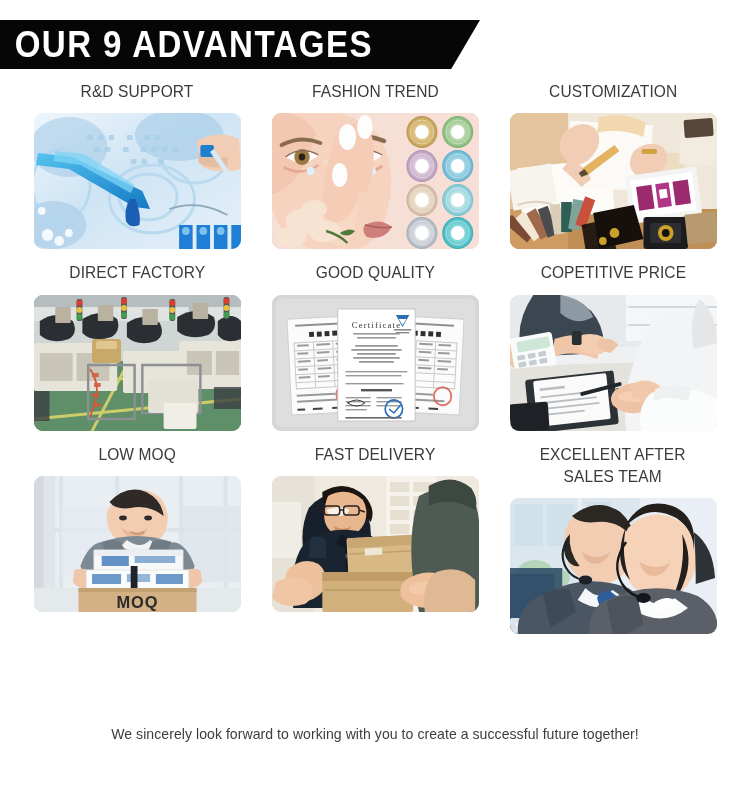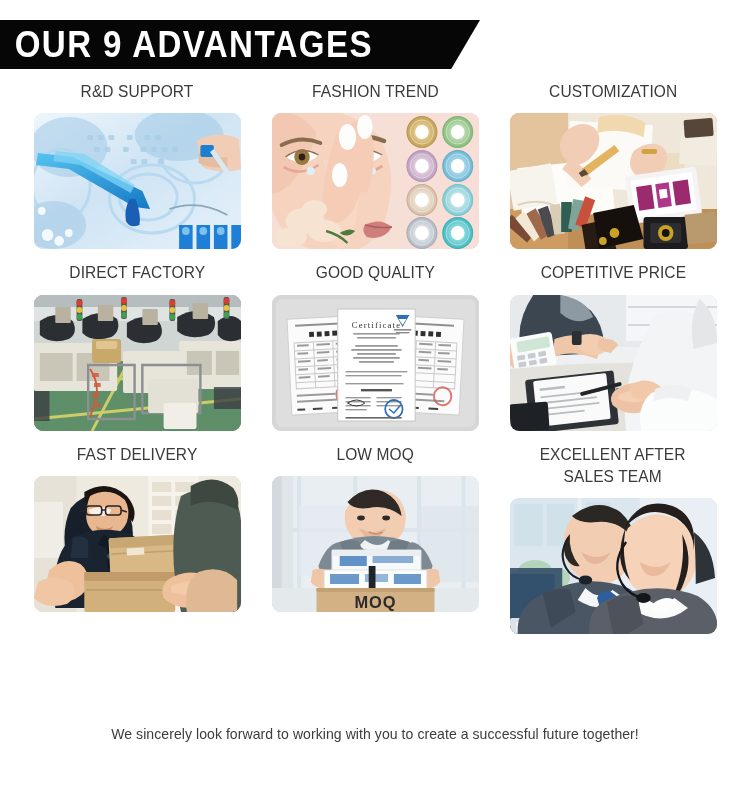--- a/index.html
+++ b/index.html
@@ -651,76 +651,20 @@
           <path d="M146 98 q36 -12 68 6 l0 32 l-78 0 q-6 -24 10 -38 z" fill="#fbfcfc"></path>
           <path d="M150 94 q22 -8 38 0 l-4 12 q-20 -6 -36 0 z" fill="#eef0f1"></path>
         </svg>
       </div>
     </div>
   </div>
 
   <div class="row">
 
     <div class="cell">
-      <div class="cell-title">FAST DELIVERY</div>
-      <div class="photo">
-        <svg viewBox="0 0 214 136" preserveAspectRatio="none">
-          <rect width="214" height="136" fill="#e8e4dc"></rect>
-          <rect x="0" y="0" width="214" height="136" fill="#efeae0"></rect>
-          <rect x="118" y="0" width="52" height="136" fill="#f6f3ec"></rect>
-          <g fill="#e3dbcc" opacity=".8">
-            <rect x="122" y="6" width="20" height="10"></rect>
-              <rect x="146" y="6" width="20" height="10"></rect>
-            <rect x="122" y="20" width="20" height="10"></rect>
-              <rect x="146" y="20" width="20" height="10"></rect>
-            <rect x="122" y="34" width="20" height="10"></rect>
-              <rect x="146" y="34" width="20" height="10"></rect>
-            <rect x="122" y="48" width="20" height="10"></rect>
-              <rect x="146" y="48" width="20" height="10"></rect>
-            <rect x="122" y="62" width="20" height="10"></rect>
-              <rect x="146" y="62" width="20" height="10"></rect>
-            <rect x="122" y="76" width="20" height="10"></rect>
-              <rect x="146" y="76" width="20" height="10"></rect>
-          </g>
-          <rect x="0" y="0" width="44" height="136" fill="#e6e2d8"></rect>
-          <rect x="0" y="26" width="30" height="56" fill="#f0ede6"></rect>
-          <path d="M38 32 q20 -22 44 -10 q22 12 20 40 q-2 26 -26 34 l-40 -8 q-10 -30 2 -56 z" fill="#17202a"></path>
-          <path d="M52 16 q24 -14 44 4 q12 14 6 26 q-16 -20 -40 -14 q-10 0 -10 -16 z" fill="#1b1410"></path>
-          <path d="M58 20 q20 -10 36 4 q6 10 2 22 q-6 14 -22 14 q-18 -2 -20 -18 q0 -14 4 -22 z" fill="#e8b78f"></path>
-          <path d="M56 34 q14 -6 24 0 q-2 6 -12 6 q-10 0 -12 -6 z" fill="#ffffff" opacity=".8"></path>
-          <g stroke="#2a2320" stroke-width="1.6" fill="none">
-            <rect x="54" y="30" width="16" height="9" rx="3"></rect>
-              <rect x="74" y="30" width="16" height="9" rx="3"></rect>
-            <path d="M70 34 h4 M54 34 l-6 2 M90 34 l6 2"></path>
-          </g>
-          <path d="M64 50 q10 6 18 0 q-4 8 -10 8 q-6 0 -8 -8 z" fill="#c98d68"></path>
-          <path d="M38 62 q30 -14 62 -4 q20 10 20 74 l-98 0 q-6 -48 16 -70 z" fill="#1a2430"></path>
-          <path d="M72 58 q10 10 20 2 l8 6 q-16 14 -34 2 z" fill="#121a24"></path>
-          <path d="M40 62 q10 -4 16 2 l0 18 l-18 0 z" fill="#223040"></path>
-          <rect x="76" y="66" width="4" height="26" fill="#0f161e"></rect>
-          <circle cx="78" cy="80" r="2.6" fill="#3c4a58"></circle>
-          <path d="M16 94 q16 -14 32 -6 q12 10 6 26 q-14 16 -34 10 q-10 -14 -4 -30 z" fill="#eec19c"></path>
-          <path d="M4 106 q20 -10 36 2 q6 12 -6 20 q-22 6 -34 -6 z" fill="#f0c6a4"></path>
-          <rect x="78" y="60" width="86" height="42" rx="2" fill="#d8b884" transform="rotate(-3 121 81)"></rect>
-          <rect x="78" y="60" width="86" height="10" fill="#c8a773" transform="rotate(-3 121 65)"></rect>
-          <path d="M80 78 l84 -4" stroke="#c0a06c" stroke-width="1.6" fill="none"></path>
-          <rect x="96" y="72" width="18" height="7" fill="#efe6d4" transform="rotate(-3 105 76)"></rect>
-          <rect x="52" y="96" width="94" height="40" rx="2" fill="#d2b07c"></rect>
-          <rect x="52" y="96" width="94" height="9" fill="#c19c68"></rect>
-          <path d="M54 114 h92" stroke="#b89a66" stroke-width="1.6" fill="none"></path>
-          <path d="M152 20 q30 -16 56 2 q12 22 6 114 l-62 0 q-16 -66 0 -116 z" fill="#4e5b52"></path>
-          <path d="M162 10 q24 -14 44 2 q8 12 4 22 q-26 -14 -48 -4 z" fill="#3c4840"></path>
-          <path d="M138 104 q22 -14 44 -2 q10 14 -4 26 q-26 10 -44 -6 q-4 -10 4 -18 z" fill="#eec19c"></path>
-          <path d="M142 110 q22 -10 38 2 q-16 12 -38 4 z" fill="#f3cbab"></path>
-          <path d="M170 96 q24 -8 40 8 l0 32 l-52 0 q-4 -30 12 -40 z" fill="#dfb894"></path>
-        </svg>
-      </div>
-    </div>
-
-    <div class="cell">
       <div class="cell-title">LOW MOQ</div>
       <div class="photo">
         <svg viewBox="0 0 214 136" preserveAspectRatio="none">
           <rect width="214" height="136" fill="#eef2f5"></rect>
           <rect x="0" y="0" width="214" height="136" fill="#e9eef2"></rect>
           <g fill="#dbe4ea">
             <rect x="26" y="0" width="4" height="136"></rect>
               <rect x="84" y="0" width="4" height="58"></rect>
             <rect x="150" y="0" width="4" height="136"></rect>
               <rect x="196" y="0" width="4" height="136"></rect>
@@ -757,20 +701,76 @@
           <rect x="126" y="98" width="28" height="10" fill="#2f6fb5" opacity=".7"></rect>
           <rect x="100" y="90" width="7" height="26" fill="#1f2428"></rect>
           <rect x="46" y="112" width="122" height="24" rx="1" fill="#d3b184"></rect>
           <rect x="46" y="112" width="122" height="4" fill="#c4a173"></rect>
           <text x="107" y="132" font-family="Liberation Sans, sans-serif" font-size="17" font-weight="700" fill="#2b2b2b" text-anchor="middle" letter-spacing="1">MOQ</text>
         </svg>
       </div>
     </div>
 
     <div class="cell">
+      <div class="cell-title">FAST DELIVERY</div>
+      <div class="photo">
+        <svg viewBox="0 0 214 136" preserveAspectRatio="none">
+          <rect width="214" height="136" fill="#e8e4dc"></rect>
+          <rect x="0" y="0" width="214" height="136" fill="#efeae0"></rect>
+          <rect x="118" y="0" width="52" height="136" fill="#f6f3ec"></rect>
+          <g fill="#e3dbcc" opacity=".8">
+            <rect x="122" y="6" width="20" height="10"></rect>
+              <rect x="146" y="6" width="20" height="10"></rect>
+            <rect x="122" y="20" width="20" height="10"></rect>
+              <rect x="146" y="20" width="20" height="10"></rect>
+            <rect x="122" y="34" width="20" height="10"></rect>
+              <rect x="146" y="34" width="20" height="10"></rect>
+            <rect x="122" y="48" width="20" height="10"></rect>
+              <rect x="146" y="48" width="20" height="10"></rect>
+            <rect x="122" y="62" width="20" height="10"></rect>
+              <rect x="146" y="62" width="20" height="10"></rect>
+            <rect x="122" y="76" width="20" height="10"></rect>
+              <rect x="146" y="76" width="20" height="10"></rect>
+          </g>
+          <rect x="0" y="0" width="44" height="136" fill="#e6e2d8"></rect>
+          <rect x="0" y="26" width="30" height="56" fill="#f0ede6"></rect>
+          <path d="M38 32 q20 -22 44 -10 q22 12 20 40 q-2 26 -26 34 l-40 -8 q-10 -30 2 -56 z" fill="#17202a"></path>
+          <path d="M52 16 q24 -14 44 4 q12 14 6 26 q-16 -20 -40 -14 q-10 0 -10 -16 z" fill="#1b1410"></path>
+          <path d="M58 20 q20 -10 36 4 q6 10 2 22 q-6 14 -22 14 q-18 -2 -20 -18 q0 -14 4 -22 z" fill="#e8b78f"></path>
+          <path d="M56 34 q14 -6 24 0 q-2 6 -12 6 q-10 0 -12 -6 z" fill="#ffffff" opacity=".8"></path>
+          <g stroke="#2a2320" stroke-width="1.6" fill="none">
+            <rect x="54" y="30" width="16" height="9" rx="3"></rect>
+              <rect x="74" y="30" width="16" height="9" rx="3"></rect>
+            <path d="M70 34 h4 M54 34 l-6 2 M90 34 l6 2"></path>
+          </g>
+          <path d="M64 50 q10 6 18 0 q-4 8 -10 8 q-6 0 -8 -8 z" fill="#c98d68"></path>
+          <path d="M38 62 q30 -14 62 -4 q20 10 20 74 l-98 0 q-6 -48 16 -70 z" fill="#1a2430"></path>
+          <path d="M72 58 q10 10 20 2 l8 6 q-16 14 -34 2 z" fill="#121a24"></path>
+          <path d="M40 62 q10 -4 16 2 l0 18 l-18 0 z" fill="#223040"></path>
+          <rect x="76" y="66" width="4" height="26" fill="#0f161e"></rect>
+          <circle cx="78" cy="80" r="2.6" fill="#3c4a58"></circle>
+          <path d="M16 94 q16 -14 32 -6 q12 10 6 26 q-14 16 -34 10 q-10 -14 -4 -30 z" fill="#eec19c"></path>
+          <path d="M4 106 q20 -10 36 2 q6 12 -6 20 q-22 6 -34 -6 z" fill="#f0c6a4"></path>
+          <rect x="78" y="60" width="86" height="42" rx="2" fill="#d8b884" transform="rotate(-3 121 81)"></rect>
+          <rect x="78" y="60" width="86" height="10" fill="#c8a773" transform="rotate(-3 121 65)"></rect>
+          <path d="M80 78 l84 -4" stroke="#c0a06c" stroke-width="1.6" fill="none"></path>
+          <rect x="96" y="72" width="18" height="7" fill="#efe6d4" transform="rotate(-3 105 76)"></rect>
+          <rect x="52" y="96" width="94" height="40" rx="2" fill="#d2b07c"></rect>
+          <rect x="52" y="96" width="94" height="9" fill="#c19c68"></rect>
+          <path d="M54 114 h92" stroke="#b89a66" stroke-width="1.6" fill="none"></path>
+          <path d="M152 20 q30 -16 56 2 q12 22 6 114 l-62 0 q-16 -66 0 -116 z" fill="#4e5b52"></path>
+          <path d="M162 10 q24 -14 44 2 q8 12 4 22 q-26 -14 -48 -4 z" fill="#3c4840"></path>
+          <path d="M138 104 q22 -14 44 -2 q10 14 -4 26 q-26 10 -44 -6 q-4 -10 4 -18 z" fill="#eec19c"></path>
+          <path d="M142 110 q22 -10 38 2 q-16 12 -38 4 z" fill="#f3cbab"></path>
+          <path d="M170 96 q24 -8 40 8 l0 32 l-52 0 q-4 -30 12 -40 z" fill="#dfb894"></path>
+        </svg>
+      </div>
+    </div>
+
+    <div class="cell">
       <div class="cell-title two-line">EXCELLENT AFTER
 SALES TEAM</div>
       <div class="photo">
         <svg viewBox="0 0 214 136" preserveAspectRatio="none">
           <rect width="214" height="136" fill="#eef2f5"></rect>
           <rect x="0" y="0" width="214" height="136" fill="#e9eff4"></rect>
           <g fill="#dbe6ee">
               <rect x="0" y="0" width="70" height="90"></rect>
               <rect x="74" y="0" width="60" height="52"></rect>
             </g>

